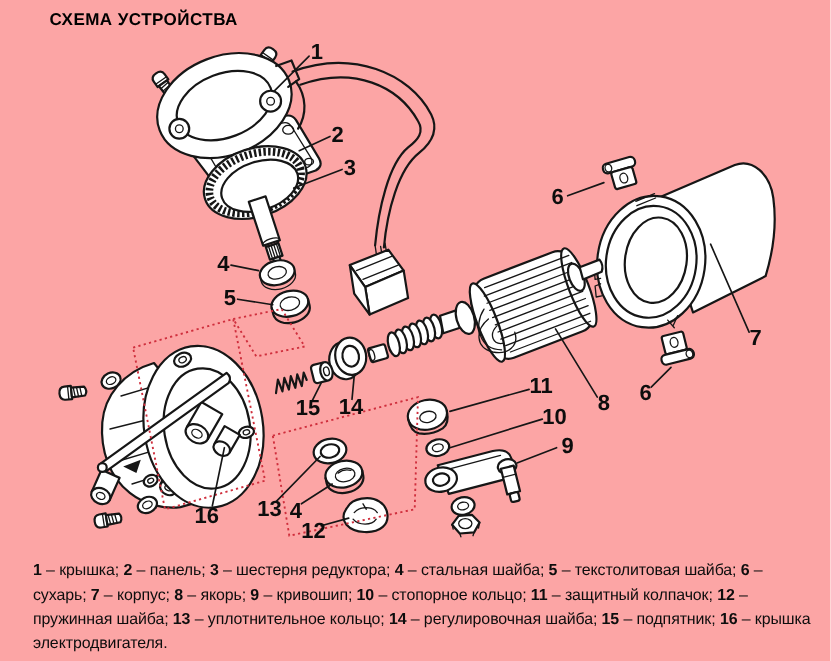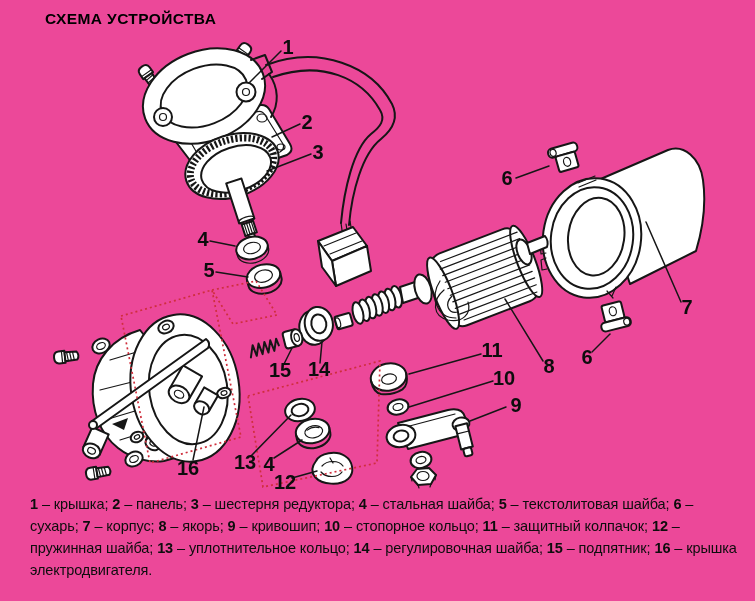--- a/index.html
+++ b/index.html
@@ -1,29 +1,29 @@
 <!DOCTYPE html>
 <html><head>
 <meta charset="utf-8">
 <style>
   html,body{margin:0;padding:0;background:#fff;}
-  .page{position:relative;width:755px;height:601px;background:#ec4899;overflow:hidden;
+  .page{position:relative;width:755px;height:601px;background:#fca5a5;overflow:hidden;
         font-family:"Liberation Sans",sans-serif;}
   .title{position:absolute;left:45px;top:10px;font-size:15.5px;font-weight:bold;
          letter-spacing:.4px;color:#000;}
   svg.diagram{position:absolute;left:0;top:0;width:755px;height:503px;}
   svg .ln  {fill:none;stroke:#161616;stroke-width:2;stroke-linecap:round;stroke-linejoin:round;}
   svg .th  {fill:none;stroke:#161616;stroke-width:1.2;stroke-linecap:round;stroke-linejoin:round;}
   svg .wf  {fill:#ffffff;}
   svg .blk {fill:#161616;stroke:none;}
   svg .lead{fill:none;stroke:#161616;stroke-width:1.5;stroke-linecap:round;}
   svg .red {fill:none;stroke:#cf2e3c;stroke-width:1.7;stroke-dasharray:2,3;}
   svg .num {font-family:"Liberation Sans",sans-serif;font-size:20px;font-weight:bold;
             fill:#0d0d0d;stroke:none;text-anchor:middle;}
-  .legend{position:absolute;left:30px;top:493px;width:708px;margin:0;
+  .legend{position:absolute;left:30px;top:508px;width:708px;margin:0;
           font-size:14.5px;line-height:22px;color:#0d0d0d;letter-spacing:-0.1px;}
   .legend b{font-weight:bold;}
 </style>
 </head>
 <body>
 
 <div class="page">
 
   <div class="title">СХЕМА УСТРОЙСТВА</div>
 

